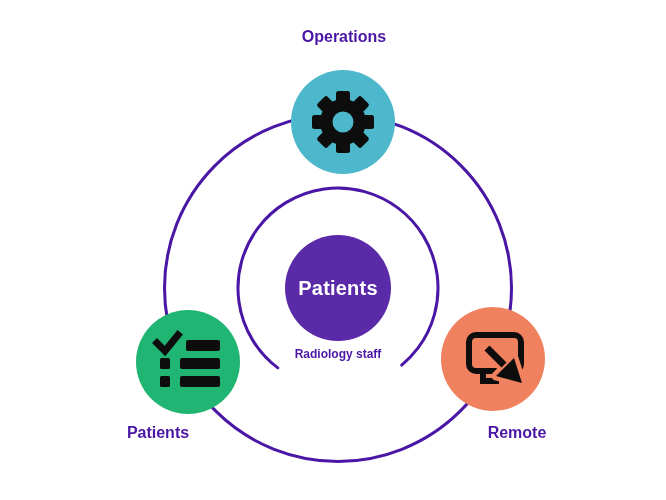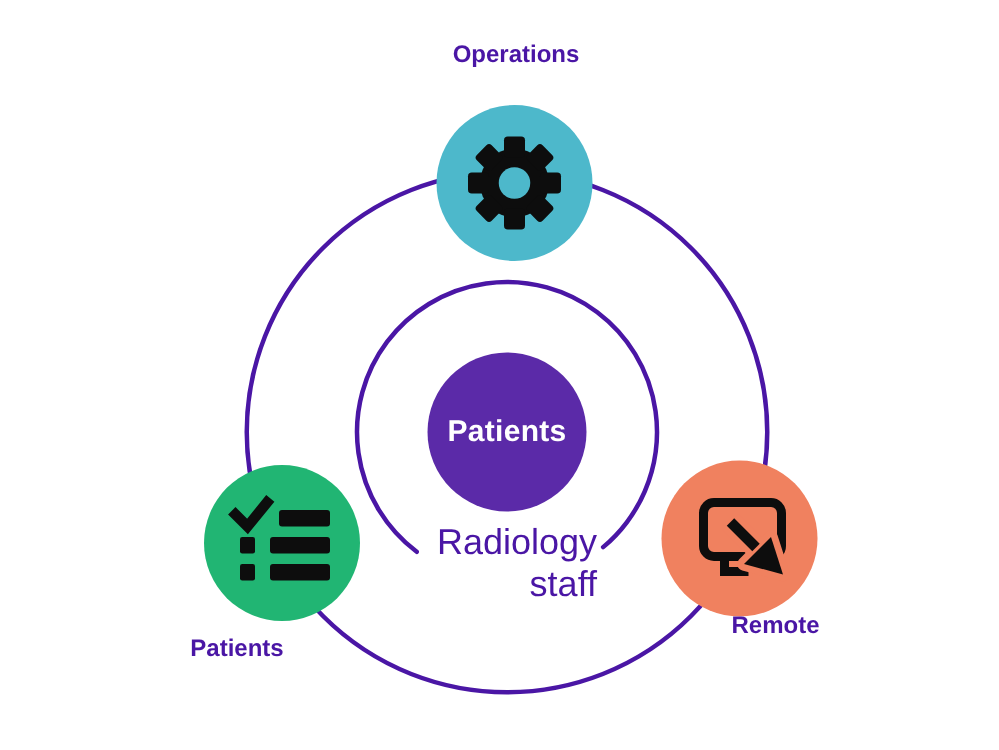--- a/index.html
+++ b/index.html
@@ -49,29 +49,29 @@
   
   .diagram-label {
     color: #4a16a5;
     font-weight: 700;
     font-size: 16px;
     text-align: center;
     width: 200px;
   }
   .label-operations { left: 244px; top: 28px; }
   .label-protocols  { left: 58px;  top: 424px; }
-  .label-remote     { left: 417px; top: 409px; }
+  .label-remote     { left: 417px; top: 424px; }
   .label-radiology {
     left: 278px; top: 348px;
     width: 120px;
     color: #4a16a5;
-    font-weight: 400;
-    font-size: 24px;
+    font-weight: 700;
+    font-size: 12px;
     line-height: 1.15;
-    text-align: right;
+    text-align: center;
   }
 </style>
 </head>
 <body>
 
 <div class="canvas">
 
   <div class="abs outer-ring"></div>
 
   <svg class="abs inner-ring-svg" viewBox="0 0 220 220">

